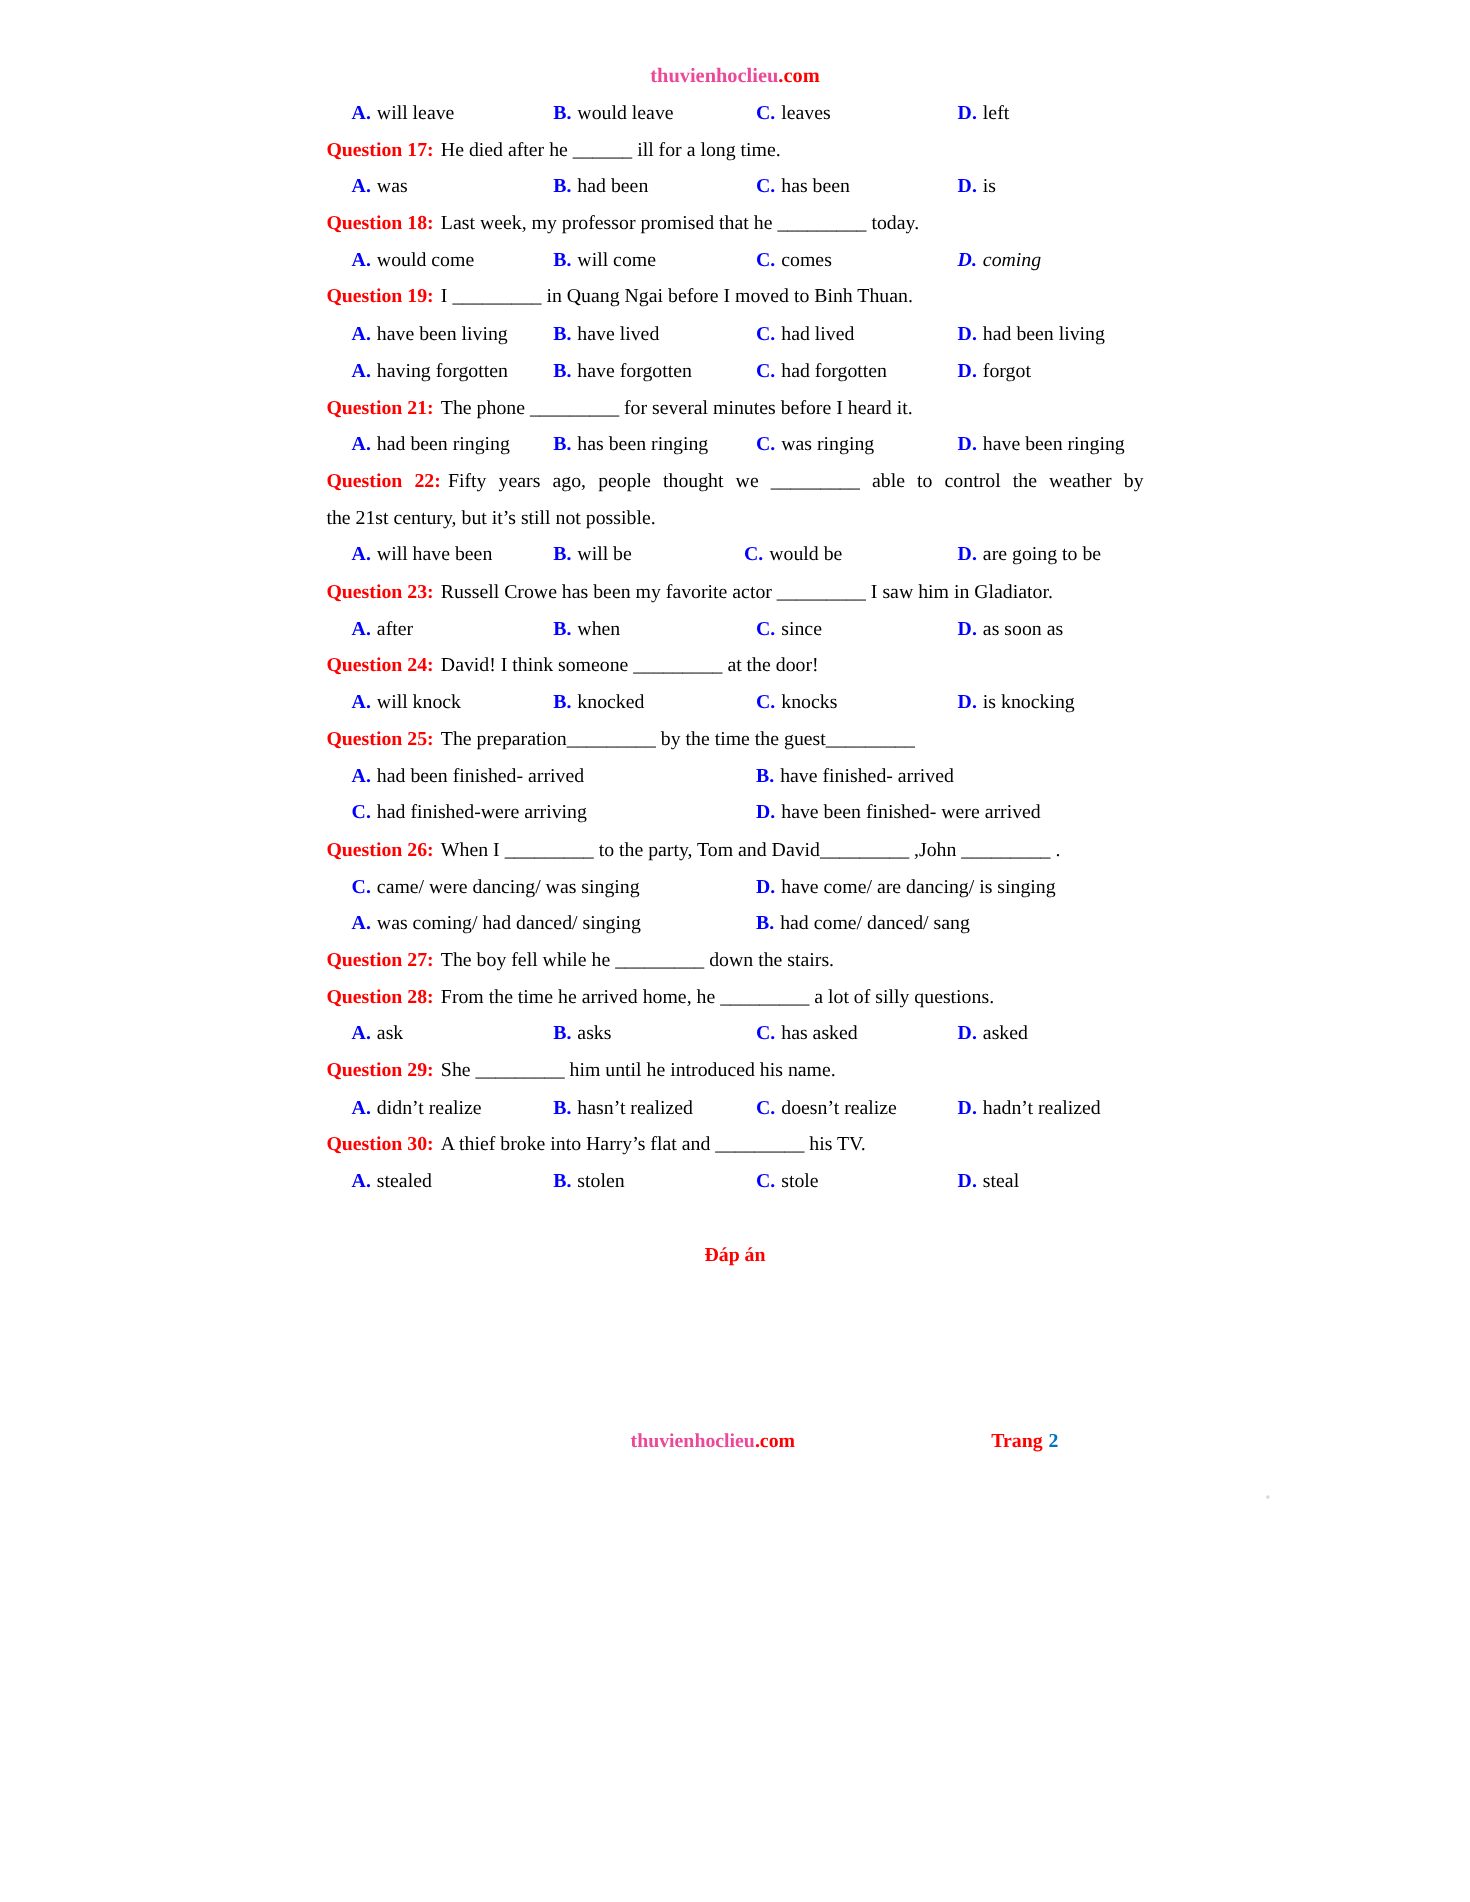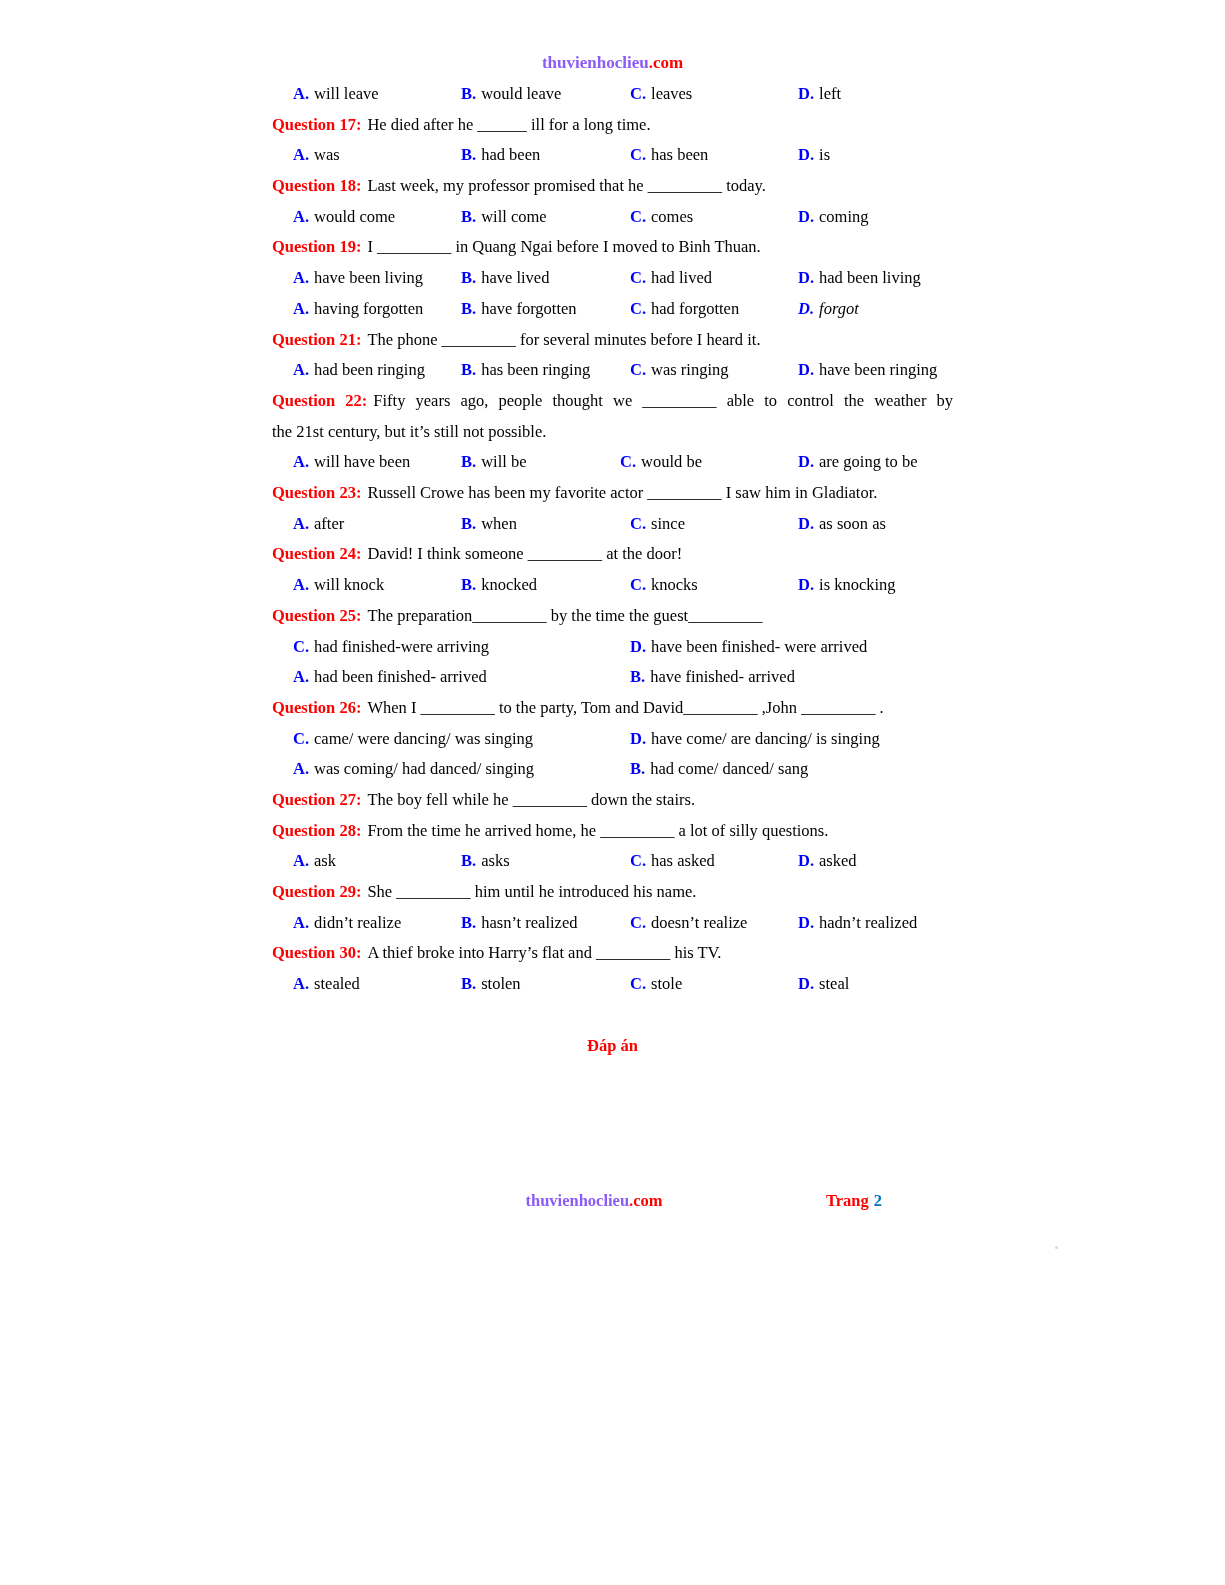--- a/index.html
+++ b/index.html
@@ -9,21 +9,21 @@
     background:#ffffff;
     font-family:"Liberation Serif","DejaVu Serif",serif;
     font-size:16.5px;color:#000;
     overflow:hidden;
   }
   .doc-header{
     position:absolute;top:50px;left:272px;width:681px;
     text-align:center;font-weight:bold;font-size:17px;
     line-height:26px;
   }
-  .site-name{color:#8b5cf6;}
+  .site-name{color:#ec4899;}
   .site-domain{color:#FF0000;}
   .content{
     position:absolute;top:79px;left:272px;width:681px;
   }
   .q-line{
     min-height:30.7px;line-height:30.7px;white-space:nowrap;
   }
   .q-line.justify{
     white-space:normal;text-align:justify;text-align-last:justify;
     height:30.7px;overflow:visible;
@@ -73,34 +73,34 @@
           <span class="opt" style="left: 21px;"><b class="letter">A.</b><span>was</span></span>
           <span class="opt" style="left: 189px;"><b class="letter">B.</b><span>had been</span></span>
           <span class="opt" style="left: 358px;"><b class="letter">C.</b><span>has been</span></span>
           <span class="opt" style="left: 526px;"><b class="letter">D.</b><span>is</span></span>
         </div>
         <div class="q-line"><b class="q-label">Question 18:</b><span class="q-text">Last week, my professor promised that he _________ today.</span></div>
         <div class="opt-row">
           <span class="opt" style="left: 21px;"><b class="letter">A.</b><span>would come</span></span>
           <span class="opt" style="left: 189px;"><b class="letter">B.</b><span>will come</span></span>
           <span class="opt" style="left: 358px;"><b class="letter">C.</b><span>comes</span></span>
-          <span class="opt" style="left: 526px;"><b class="letter">D.</b><span>coming</span></span>
+          <span class="opt" style="left: 526px; font-style: italic;"><b class="letter">D.</b><span>coming</span></span>
         </div>
         <div class="q-line"><b class="q-label">Question 19:</b><span class="q-text">I _________ in Quang Ngai before I moved to Binh Thuan.</span></div>
         <div class="opt-row">
           <span class="opt" style="left: 21px;"><b class="letter">A.</b><span>have been living</span></span>
           <span class="opt" style="left: 189px;"><b class="letter">B.</b><span>have lived</span></span>
           <span class="opt" style="left: 358px;"><b class="letter">C.</b><span>had lived</span></span>
           <span class="opt" style="left: 526px;"><b class="letter">D.</b><span>had been living</span></span>
         </div>
         <div class="opt-row">
           <span class="opt" style="left: 21px;"><b class="letter">A.</b><span>having forgotten</span></span>
           <span class="opt" style="left: 189px;"><b class="letter">B.</b><span>have forgotten</span></span>
           <span class="opt" style="left: 358px;"><b class="letter">C.</b><span>had forgotten</span></span>
-          <span class="opt" style="left: 526px; font-style: italic;"><b class="letter">D.</b><span>forgot</span></span>
+          <span class="opt" style="left: 526px;"><b class="letter">D.</b><span>forgot</span></span>
         </div>
         <div class="q-line"><b class="q-label">Question 21:</b><span class="q-text">The phone _________ for several minutes before I heard it.</span></div>
         <div class="opt-row">
           <span class="opt" style="left: 21px;"><b class="letter">A.</b><span>had been ringing</span></span>
           <span class="opt" style="left: 189px;"><b class="letter">B.</b><span>has been ringing</span></span>
           <span class="opt" style="left: 358px;"><b class="letter">C.</b><span>was ringing</span></span>
           <span class="opt" style="left: 526px;"><b class="letter">D.</b><span>have been ringing</span></span>
         </div>
         <div class="q-line justify"><b class="q-label">Question 22:</b><span class="q-text">Fifty years ago, people thought we _________ able to control the weather by</span></div>
         <div class="q-line">the 21st century, but it’s still not possible.</div>
@@ -119,26 +119,26 @@
         </div>
         <div class="q-line"><b class="q-label">Question 24:</b><span class="q-text">David! I think someone _________ at the door!</span></div>
         <div class="opt-row">
           <span class="opt" style="left: 21px;"><b class="letter">A.</b><span>will knock</span></span>
           <span class="opt" style="left: 189px;"><b class="letter">B.</b><span>knocked</span></span>
           <span class="opt" style="left: 358px;"><b class="letter">C.</b><span>knocks</span></span>
           <span class="opt" style="left: 526px;"><b class="letter">D.</b><span>is knocking</span></span>
         </div>
         <div class="q-line"><b class="q-label">Question 25:</b><span class="q-text">The preparation_________ by the time the guest_________</span></div>
         <div class="opt-row">
+          <span class="opt" style="left: 21px;"><b class="letter">A.</b><span>had been finished- arrived</span></span>
+          <span class="opt" style="left: 358px;"><b class="letter">B.</b><span>have finished- arrived</span></span>
+        </div>
+        <div class="opt-row">
           <span class="opt" style="left: 21px;"><b class="letter">C.</b><span>had finished-were arriving</span></span>
           <span class="opt" style="left: 358px;"><b class="letter">D.</b><span>have been finished- were arrived</span></span>
-        </div>
-        <div class="opt-row">
-          <span class="opt" style="left: 21px;"><b class="letter">A.</b><span>had been finished- arrived</span></span>
-          <span class="opt" style="left: 358px;"><b class="letter">B.</b><span>have finished- arrived</span></span>
         </div>
         <div class="q-line"><b class="q-label">Question 26:</b><span class="q-text">When I _________ to the party, Tom and David_________ ,John _________ .</span></div>
         <div class="opt-row">
           <span class="opt" style="left: 21px;"><b class="letter">C.</b><span>came/ were dancing/ was singing</span></span>
           <span class="opt" style="left: 358px;"><b class="letter">D.</b><span>have come/ are dancing/ is singing</span></span>
         </div>
         <div class="opt-row">
           <span class="opt" style="left: 21px;"><b class="letter">A.</b><span>was coming/ had danced/ singing</span></span>
           <span class="opt" style="left: 358px;"><b class="letter">B.</b><span>had come/ danced/ sang</span></span>
         </div>

